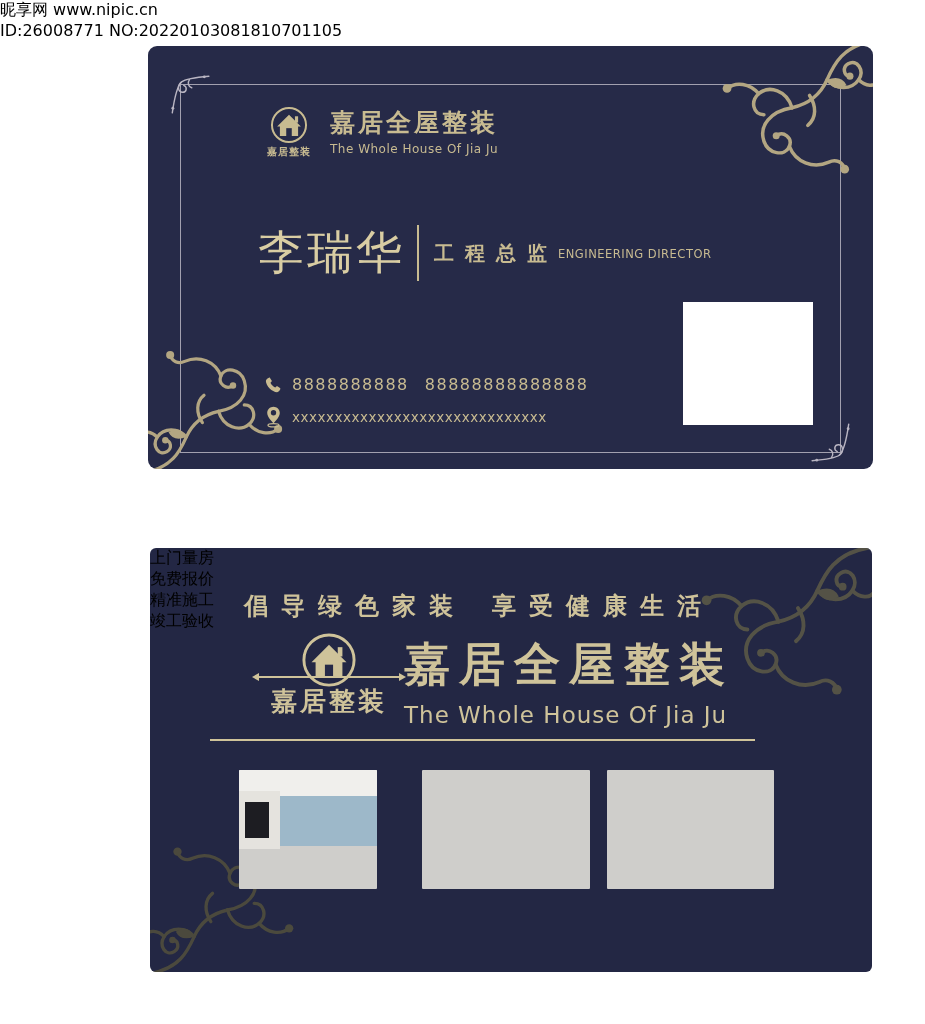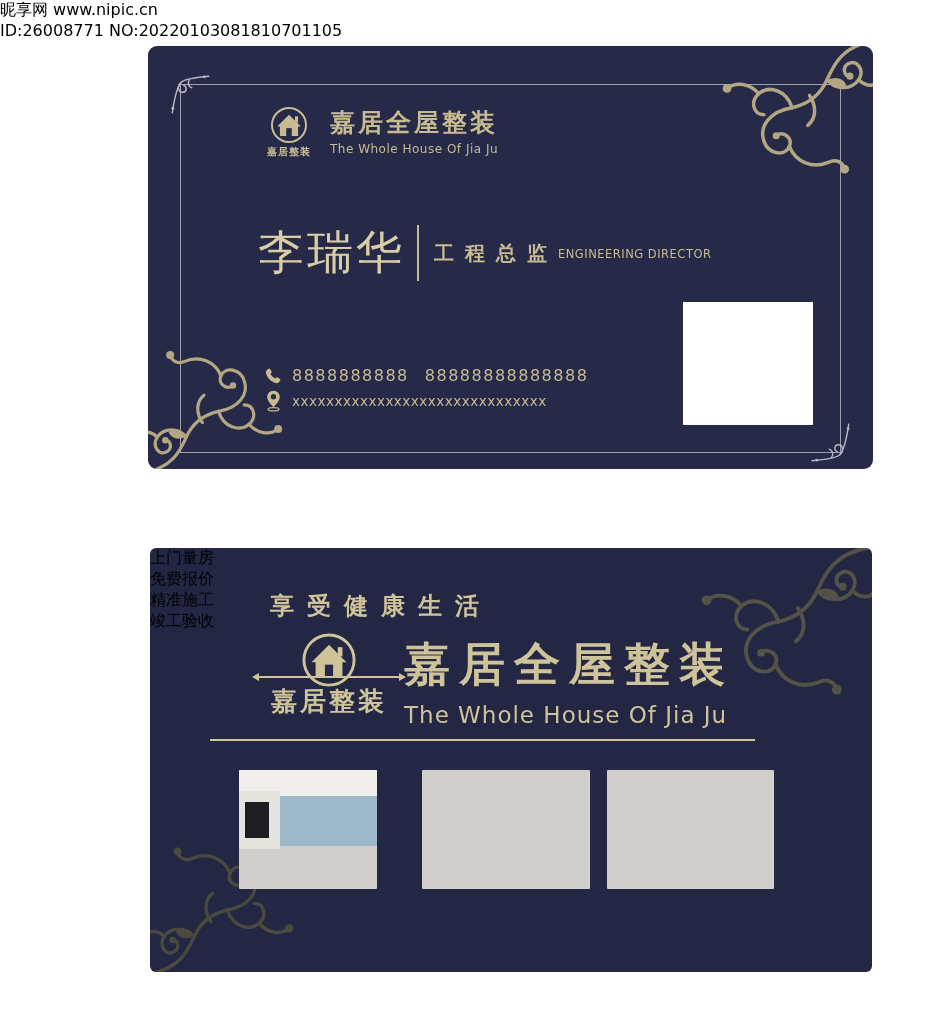--- a/index.html
+++ b/index.html
@@ -42,23 +42,23 @@
   .f-title{font-size:25px;font-weight:bold;color:var(--gold);letter-spacing:3px;white-space:nowrap}
   .f-subtitle{font-size:12px;color:var(--gold);letter-spacing:.5px;margin-top:3px;white-space:nowrap}
 
   .f-person{position:absolute;left:110px;top:176px;display:flex;align-items:center}
   .f-name{font-size:46px;font-weight:normal;color:var(--gold-light);letter-spacing:3px;white-space:nowrap}
   .f-divider{width:2px;height:56px;background:var(--gold);margin:0 15px 0 12px}
   .f-titles{display:flex;flex-direction:row}
   .f-title-cn{font-size:20px;font-weight:bold;color:var(--gold);letter-spacing:11px;white-space:nowrap}
   .f-title-en{font-size:11.5px;color:var(--gold);letter-spacing:.5px;margin-top:7px;white-space:nowrap}
 
-  .f-contact{position:absolute;left:116px;top:320px}
+  .f-contact{position:absolute;left:116px;top:329px}
   .contact-row{display:flex;align-items:center}
-  .contact-row + .contact-row{margin-top:5px}
+  .contact-row + .contact-row{margin-top:12px}
   .c-icon{width:18px;height:18px;color:var(--gold);flex:0 0 auto}
   .c-icon-pin{width:19px;height:22px}
   .c-phones{font-size:16px;color:var(--gold);letter-spacing:1.5px;margin-left:10px;white-space:nowrap}
   .c-phone2{margin-left:16px}
   .c-address{font-size:13.5px;color:var(--gold);letter-spacing:.5px;margin-left:9px;white-space:nowrap}
 
   .qr-placeholder{position:absolute;left:535px;top:256px;width:130px;height:123px;background:#ffffff}
 
   
   .b-slogan{position:absolute;left:94px;top:42px;display:flex;font-size:24px;font-weight:bold;
@@ -246,20 +246,21 @@
 
   <div class="card card-back">
     <svg class="flourish fl-back-tr">
         <use href="#flourish"></use>
       </svg>
     <svg class="flourish fl-back-bl">
         <use href="#flourish"></use>
       </svg>
 
     <div class="b-slogan">
+      <span>倡导绿色家装</span>
       <span class="b-slogan-gap"></span>
       <span>享受健康生活</span>
     </div>
 
     <div class="b-logo">
       <svg class="b-logo-house">
           <use href="#house-circle"></use>
         </svg>
       <div class="b-logo-line"></div>
       <div class="b-logo-text">嘉居整装</div>

